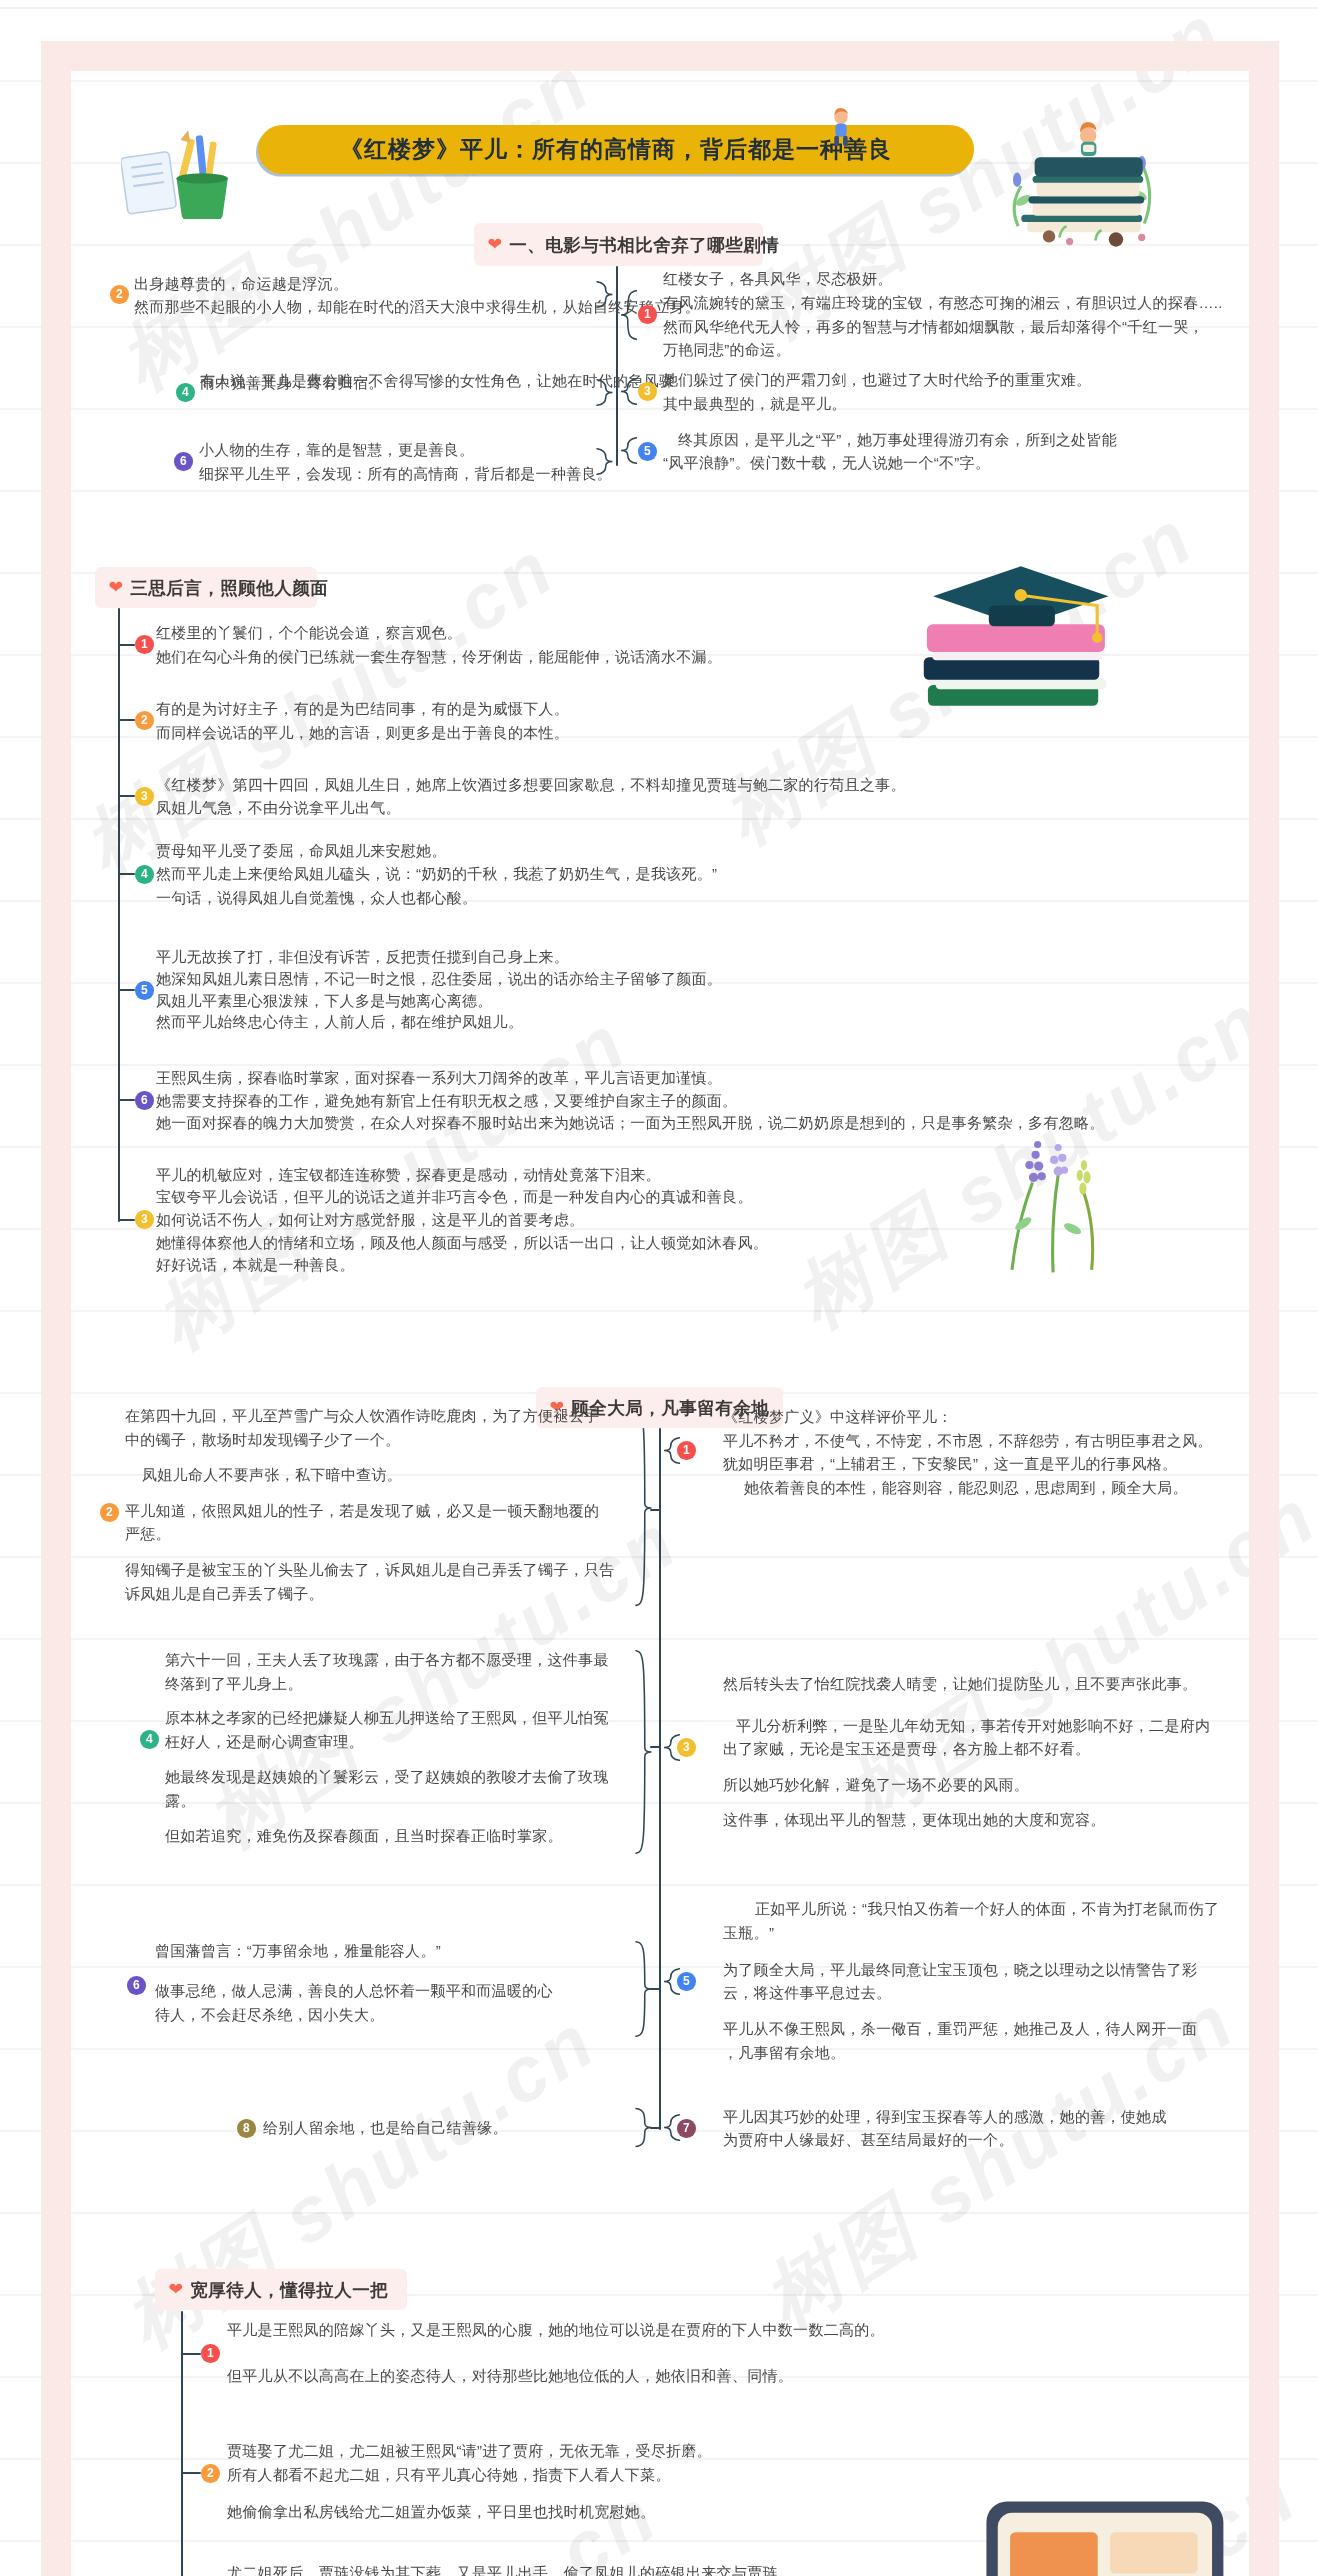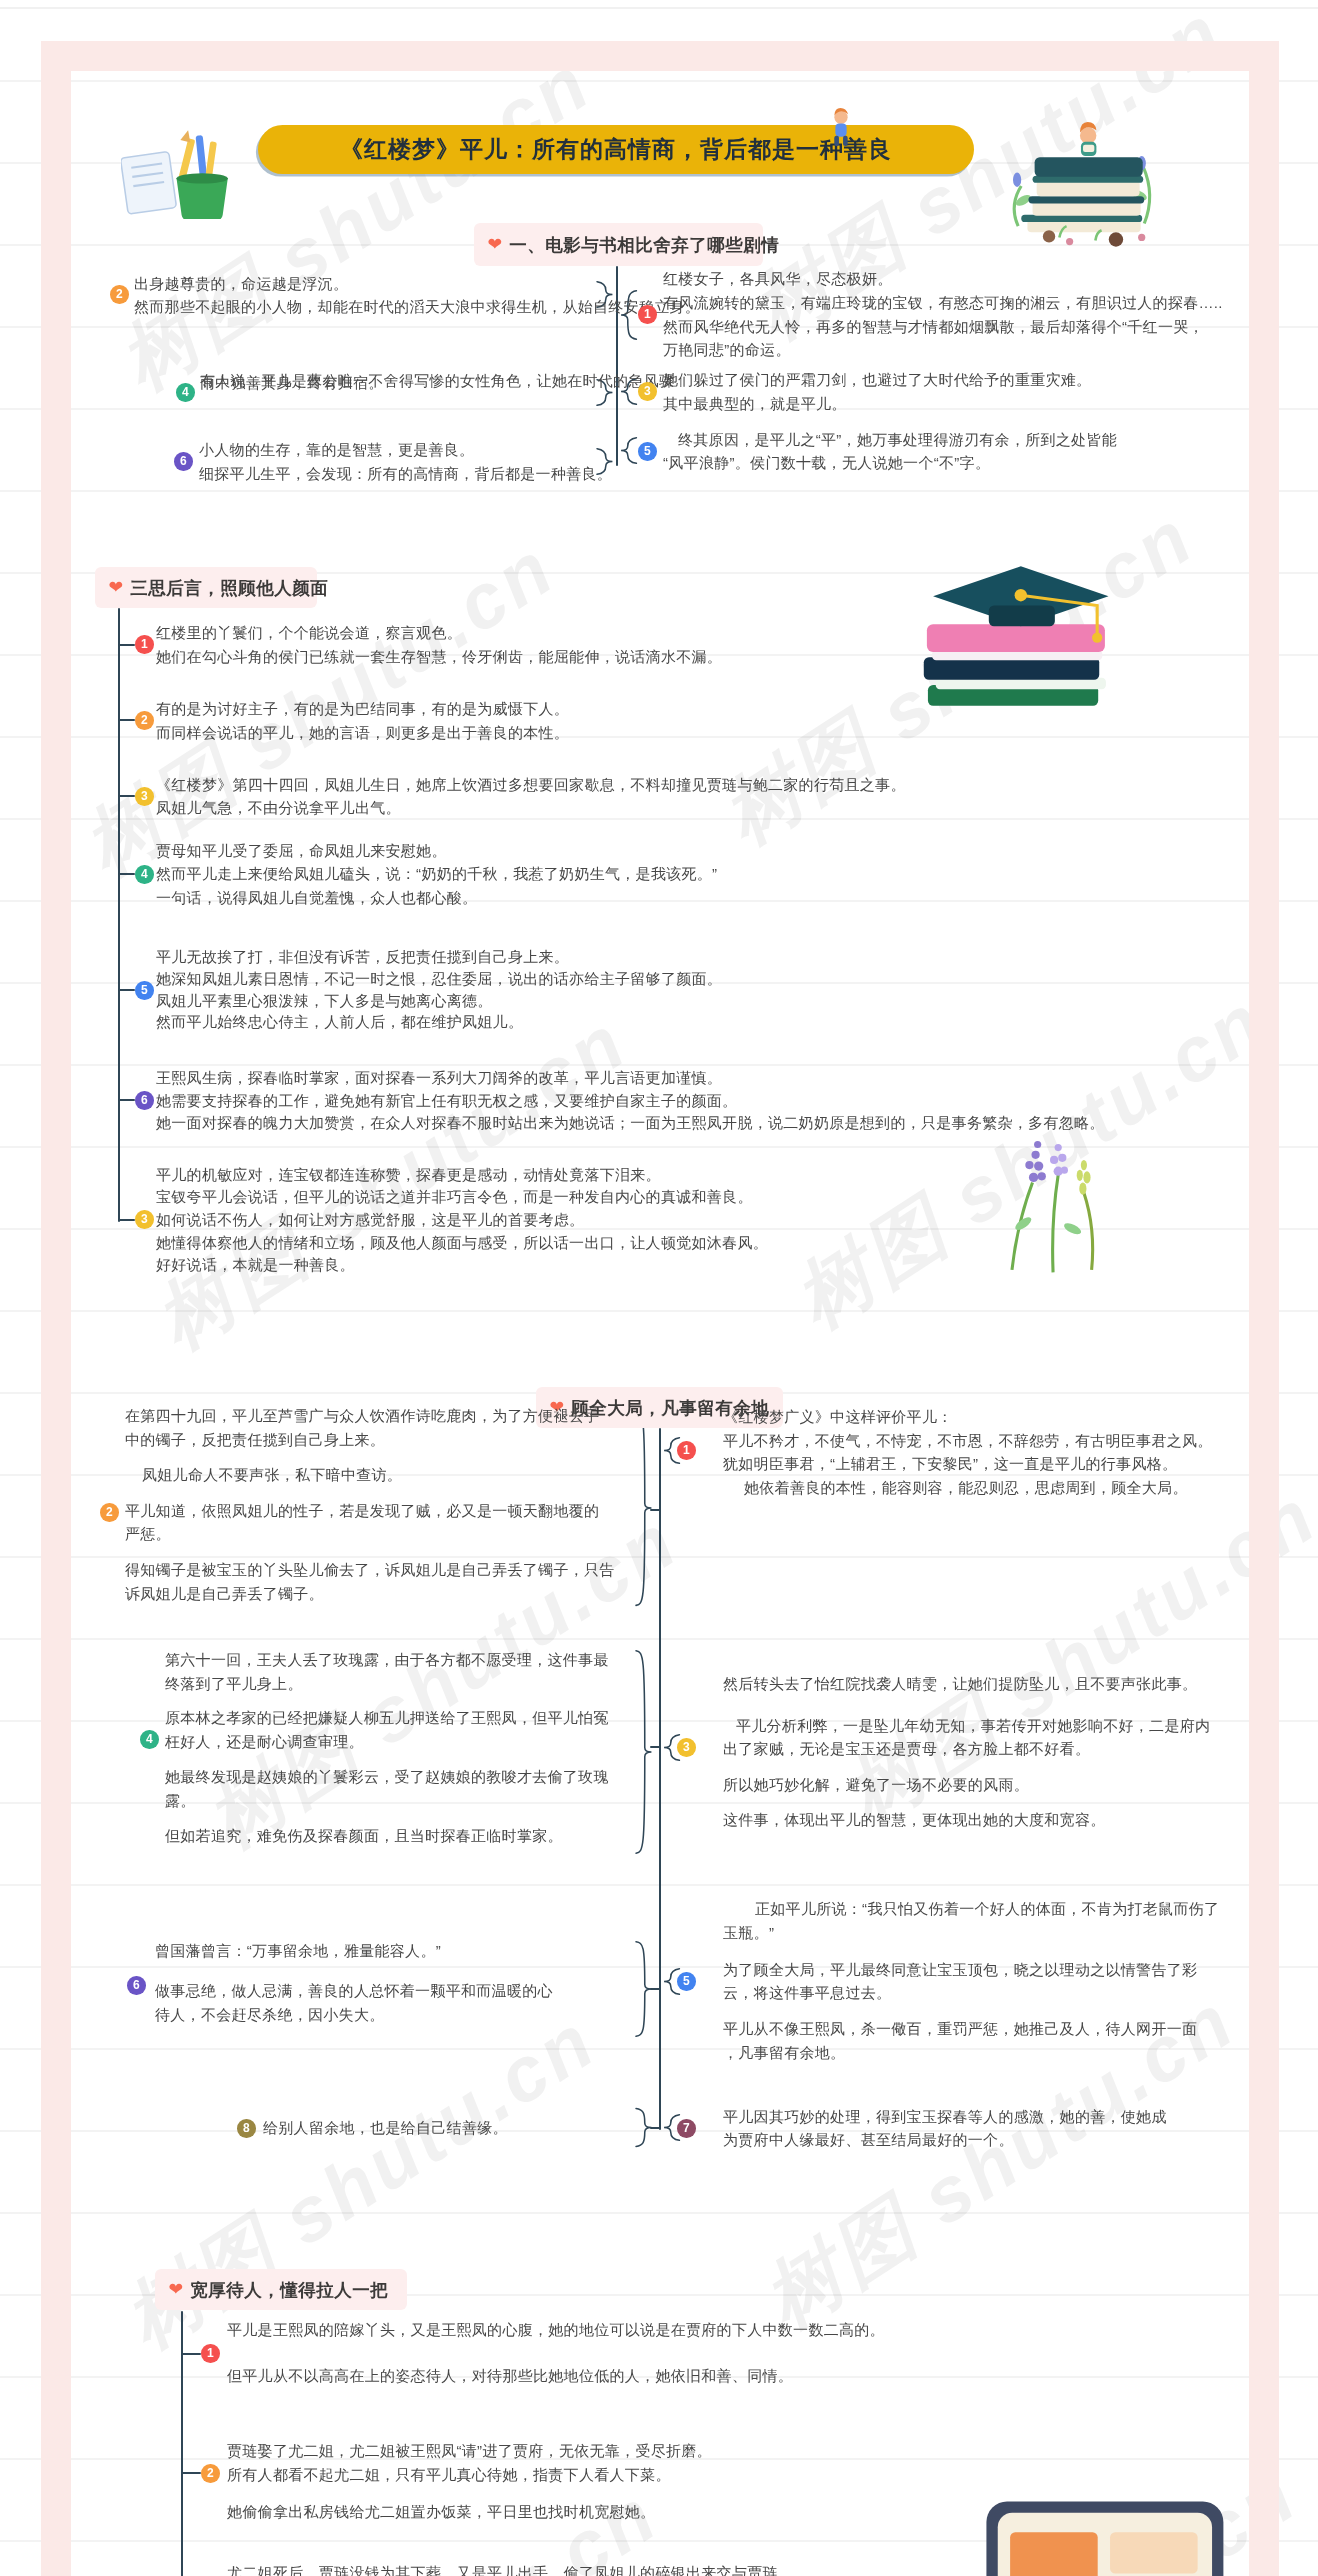--- a/index.html
+++ b/index.html
@@ -258,21 +258,21 @@
       <div class="marker" style="left: 677px; top: 1441px; background: rgb(245, 80, 78);">1</div>
       <div class="tline" style="left: 723px; top: 1405px;">《红楼梦广义》中这样评价平儿：</div>
       <div class="tline" style="left: 723px; top: 1429px;">平儿不矜才，不使气，不恃宠，不市恩，不辞怨劳，有古明臣事君之风。</div>
       <div class="tline" style="left: 723px; top: 1452px;">犹如明臣事君，“上辅君王，下安黎民”，这一直是平儿的行事风格。</div>
       <div class="tline" style="left: 723px; top: 1476px; margin-left: 21px;">她依着善良的本性，能容则容，能忍则忍，思虑周到，顾全大局。</div>
       <svg class="brace" width="18.5" height="198" style="left: 635px; top: 1409px; position: absolute;" viewBox="0 0 36 385">
         <path d="M2,3 C16,5 19,12 19,183.5 C19,189.5 23,192.5 32,192.5 C23,192.5 19,195.5 19,201.5 C19,373 16,380 2,382" stroke="#2f4656" stroke-width="3" fill="none" stroke-linecap="round"></path>
       </svg>
       <div class="marker" style="left: 100px; top: 1503px; background: rgb(247, 155, 60);">2</div>
       <div class="tline" style="left: 125px; top: 1404px;">在第四十九回，平儿至芦雪广与众人饮酒作诗吃鹿肉，为了方便褪去手</div>
-      <div class="tline" style="left: 125px; top: 1428px;">中的镯子，反把责任揽到自己身上来。</div>
+      <div class="tline" style="left: 125px; top: 1428px;">中的镯子，散场时却发现镯子少了一个。</div>
       <div class="tline" style="left: 142px; top: 1463px;">凤姐儿命人不要声张，私下暗中查访。</div>
       <div class="tline" style="left: 125px; top: 1499px;">平儿知道，依照凤姐儿的性子，若是发现了贼，必又是一顿天翻地覆的</div>
       <div class="tline" style="left: 125px; top: 1522px;">严惩。</div>
       <div class="tline" style="left: 125px; top: 1558px;">得知镯子是被宝玉的丫头坠儿偷去了，诉凤姐儿是自己弄丢了镯子，只告</div>
       <div class="tline" style="left: 125px; top: 1582px;">诉凤姐儿是自己弄丢了镯子。</div>
       <svg class="brace" width="18.5" height="29" style="left: 662px; top: 1733px; position: absolute; transform: scaleX(-1);" viewBox="0 0 36 56">
         <path d="M2,3 C16,5 19,12 19,19 C19,25 23,28 32,28 C23,28 19,31 19,37 C19,44 16,51 2,53" stroke="#2f4656" stroke-width="3" fill="none" stroke-linecap="round"></path>
       </svg>
       <div class="marker" style="left: 677px; top: 1738px; background: rgb(242, 192, 46);">3</div>
       <div class="tline" style="left: 723px; top: 1672px;">然后转头去了怡红院找袭人晴雯，让她们提防坠儿，且不要声张此事。</div>

